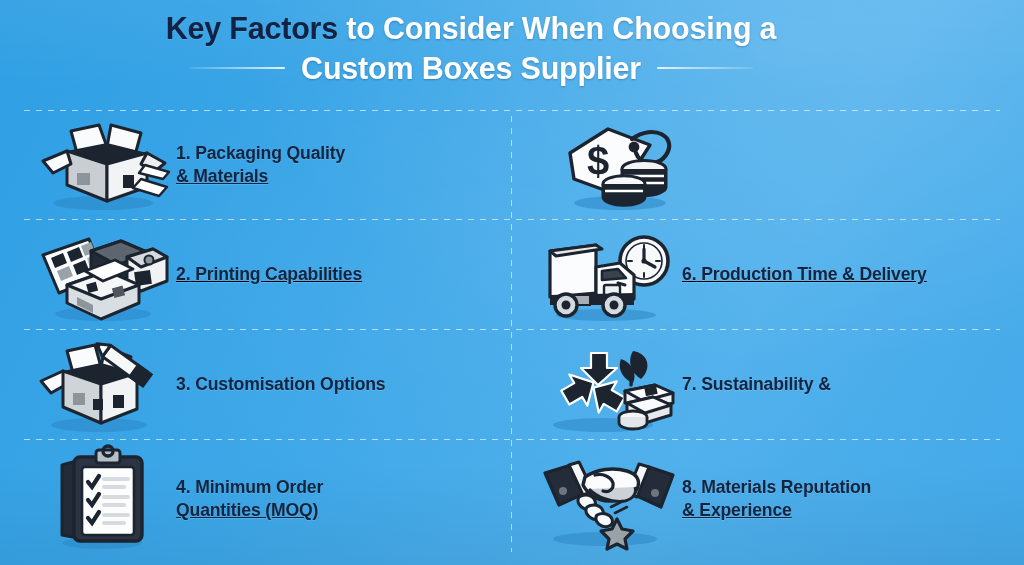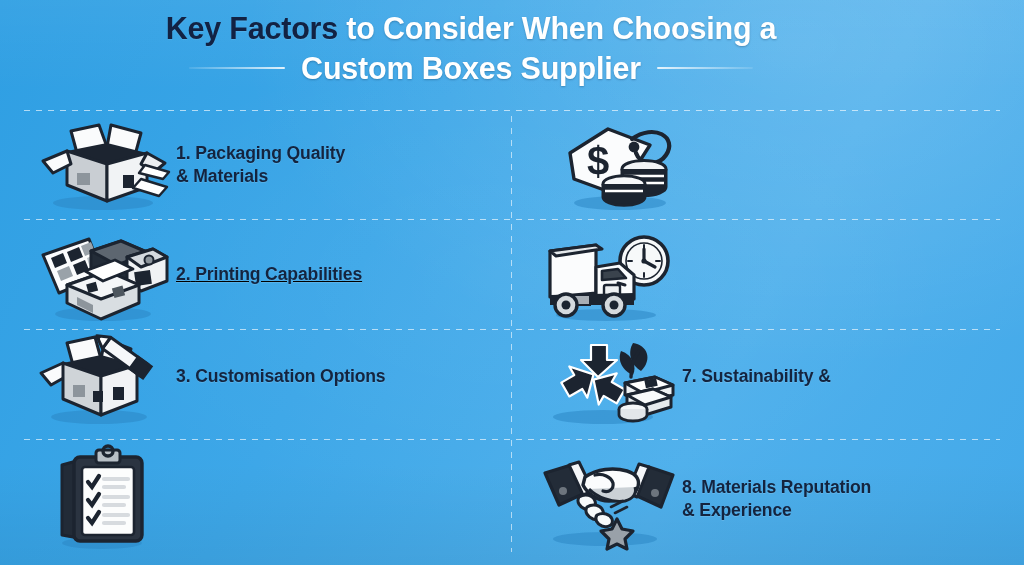--- a/index.html
+++ b/index.html
@@ -110,21 +110,21 @@
   }
   .row {
     position: absolute;
     left: 0;
     width: 1024px;
     height: 110px;
     display: flex;
   }
   .row.r0 { top: 0; gap: 30px; }
   .row.r1 { top: 110px; text-decoration: underline; }
-  .row.r2 { top: 212px; justify-content: space-between; }
+  .row.r2 { top: 220px; justify-content: space-between; }
   .row.r3 { top: 330px; height: 118px; }
 
   .cell {
     width: 512px;
     height: 100%;
     display: flex;
     align-items: center;
     box-sizing: border-box;
   }
   .cell.left  { padding-left: 34px; }
@@ -145,21 +145,21 @@
     flex: 1 1 auto;
     font-size: 17.6px;
     font-weight: bold;
     line-height: 1.32;
     color: #14243f;
     letter-spacing: -0.15px;
     text-shadow: 0 1px 0 rgba(255,255,255,0.12);
     padding-left: 4px;
   }
   .item-num { font-weight: bold; }
-  .t2 { display: block; }
+  .t2 { display: block; text-decoration: underline; }
 </style>
 </head>
 <body>
 
 <div id="infographic">
 
   <div class="header">
     <div class="title-line1"><span class="title-accent">Key Factors</span><span> to Consider When Choosing a</span></div>
     <div class="title-line2-wrap">
       <span class="title-rule left"></span>
@@ -306,20 +306,24 @@
             <path d="M6 68 L90 66 L90 78 L6 78 Z" fill="#1c2430"></path>
             <rect x="20" y="68" width="26" height="10" fill="#a7aeb5" stroke="#1c2430" stroke-width="2"></rect>
 
             <circle cx="22" cy="78" r="11" fill="#d5dade" stroke="#1c2430" stroke-width="3.4"></circle>
             <circle cx="22" cy="78" r="4.5" fill="#1c2430"></circle>
             <circle cx="70" cy="78" r="11" fill="#d5dade" stroke="#1c2430" stroke-width="3.4"></circle>
             <circle cx="70" cy="78" r="4.5" fill="#1c2430"></circle>
 
             <path d="M74 56 l7 2" stroke="#1c2430" stroke-width="3" stroke-linecap="round"></path>
           </svg>
+        </div>
+        <div class="item-text">
+          <span class="item-num">6.</span>
+          <span>Production Time &amp; Delivery</span>
         </div>
       </div>
     </div>
 
     <div class="row r2">
 
       <div class="cell left">
         <div class="icon-box">
           <svg width="132" height="96" viewBox="0 0 132 96">
             <ellipse cx="62" cy="88" rx="48" ry="7" fill="#2b86c4" opacity="0.55"></ellipse>
@@ -413,20 +417,25 @@
             <g stroke="#d7dbdf" stroke-width="4.2" stroke-linecap="round">
               <path d="M60 32 h24"></path>
                 <path d="M60 40 h20"></path>
               <path d="M60 50 h24"></path>
                 <path d="M60 58 h20"></path>
               <path d="M60 68 h24"></path>
                 <path d="M60 76 h20"></path>
             </g>
           </svg>
         </div>
+        <div class="item-text">
+          <span class="item-num">4.</span>
+          <span>Minimum Order</span>
+          <span class="t2">Quantities (MOQ)</span>
+        </div>
       </div>
 
       <div class="cell right">
         <div class="icon-box">
           <svg width="136" height="100" viewBox="0 0 136 100">
             <ellipse cx="64" cy="90" rx="52" ry="7" fill="#2b86c4" opacity="0.55"></ellipse>
 
             <path d="M4 24 L30 16 L44 44 L18 56 Z" fill="#232c38" stroke="#1c2430" stroke-width="3.2" stroke-linejoin="round"></path>
             <circle cx="22" cy="42" r="4" fill="#6d757e"></circle>
 

